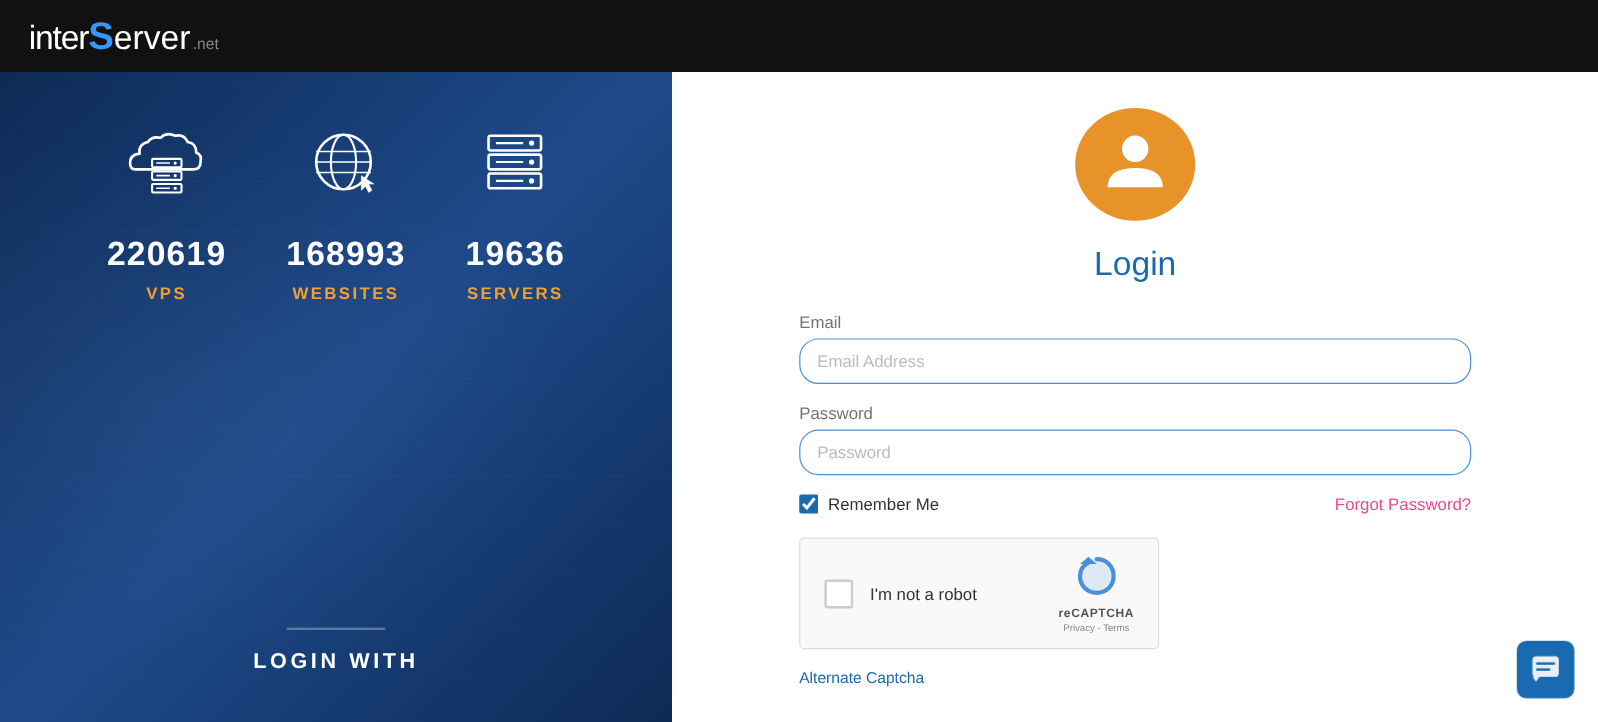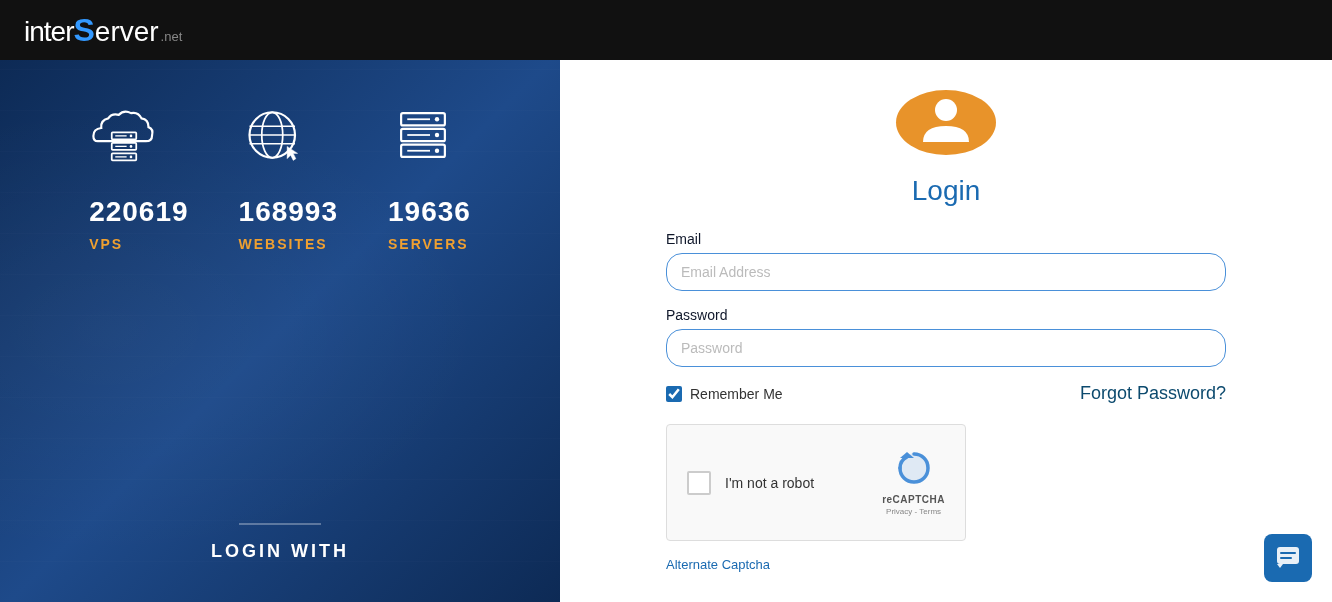--- a/index.html
+++ b/index.html
@@ -72,21 +72,21 @@
       gap: 50px;
       justify-content: center;
       align-items: flex-start;
       position: relative;
       margin-bottom: 60px;
     }
 
     .stat-item {
       display: flex;
       flex-direction: column;
-      align-items: flex-start;
+      align-items: center;
       gap: 8px;
     }
 
     .stat-icon {
       color: #fff;
       font-size: 60px;
       margin-bottom: 8px;
       line-height: 1;
     }
 
@@ -165,21 +165,21 @@
       width: 100%;
       max-width: 560px;
     }
 
     .form-group {
       margin-bottom: 16px;
     }
 
     .form-label {
       display: block;
-      color: #0f172a;
+      color: #737373;
       font-size: 14px;
       margin-bottom: 6px;
       font-weight: 400;
     }
 
     .form-input {
       width: 100%;
       padding: 10px 14px;
       border: 1px solid #4a90d9;
       border-radius: 16px;
@@ -212,30 +212,30 @@
       accent-color: #1a6ab1;
       cursor: pointer;
     }
 
     .remember-label {
       font-size: 14px;
       color: #333;
     }
 
     .forgot-link {
-      color: #0c4a6e;
+      color: #ec4899;
       text-decoration: none;
-      font-size: 18px;
+      font-size: 14px;
     }
 
     
     .captcha-box {
       border: 1px solid #ddd;
       border-radius: 4px;
-      padding: 24px 20px;
+      padding: 12px 20px;
       display: flex;
       align-items: center;
       justify-content: space-between;
       margin-bottom: 16px;
       background: #f9f9f9;
       width: 300px;
     }
 
     .captcha-left {
       display: flex;

